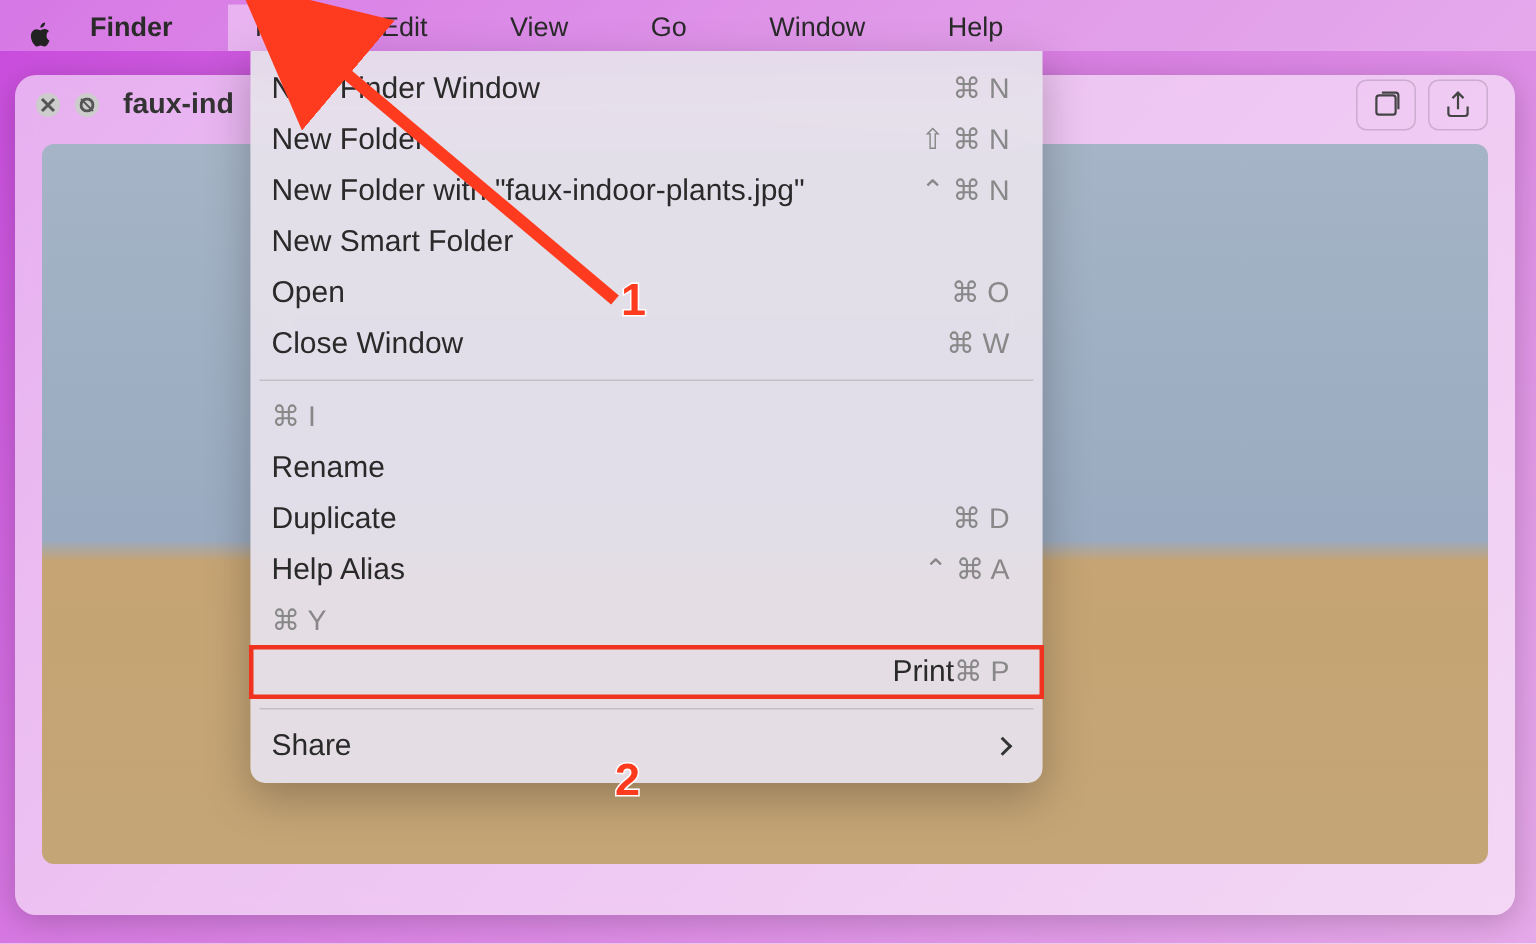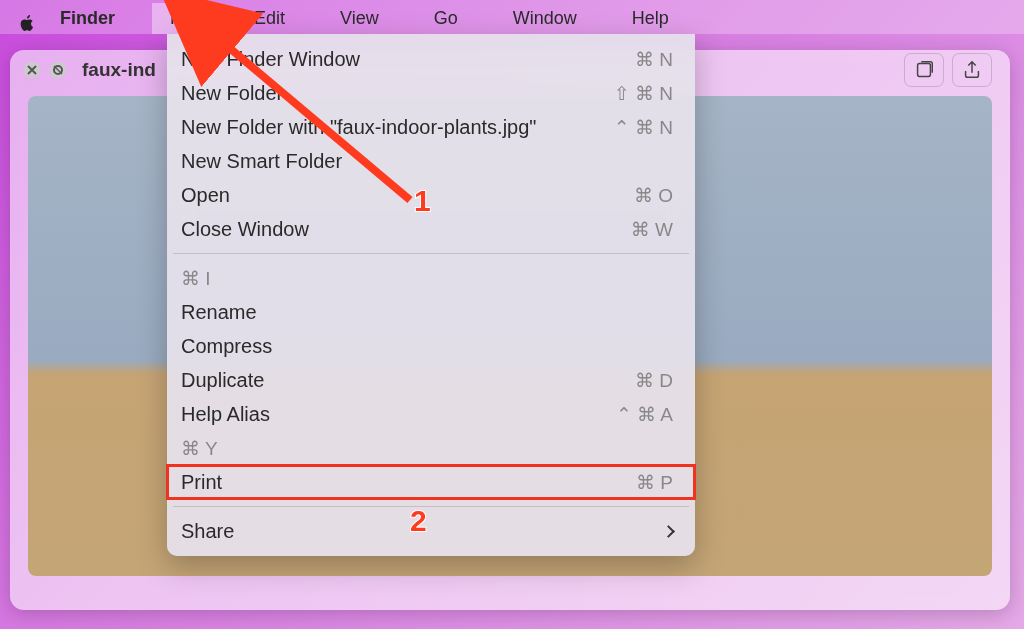--- a/index.html
+++ b/index.html
@@ -64,21 +64,21 @@
   }
   .dd-row {
     display:flex; align-items:center; height:34px;
     padding: 0 22px 0 14px;
   }
   .dd-label { flex:1; white-space:nowrap; }
   .dd-short { color:#888; font-size:19px; display:flex; align-items:center; gap:3px; }
   .dd-sep { height:1px; background: rgba(0,0,0,0.14); margin: 7px 6px; }
   .chev { width:9px; height:9px; border-right:2px solid #333; border-top:2px solid #333; transform:rotate(45deg); }
   .highlight-box {
-    outline: 3px solid #f0321f; outline-offset:-2px;
+    outline: 3px solid #f0321f; outline-offset:-2px;text-align:right;
   }
 
   
   .arrow-svg { position:absolute; top:0; left:0; width:1024px; height:629px; pointer-events:none; }
   .step-num {
     position:absolute;
     font-size:30px; font-weight:800; color:#ff3b1f;
     -webkit-text-stroke: 2px #fff; paint-order:stroke;
   }
   .step1 { top:184px; left:414px; }
@@ -157,23 +157,20 @@
       <span class="dd-short">⌘ W</span>
     </div>
     <div class="dd-sep"></div>
     <div class="dd-row">
       <span class="dd-short">⌘ I</span>
     </div>
     <div class="dd-row">
       <span class="dd-label">Rename</span>
     </div>
     <div class="dd-row">
-      <span class="dd-label">Compress</span>
-    </div>
-    <div class="dd-row">
       <span class="dd-label">Duplicate</span>
       <span class="dd-short">⌘ D</span>
     </div>
     <div class="dd-row">
       <span class="dd-label">Help Alias</span>
       <span class="dd-short">⌃ ⌘ A</span>
     </div>
     <div class="dd-row">
       <span class="dd-short">⌘ Y</span>
     </div>

